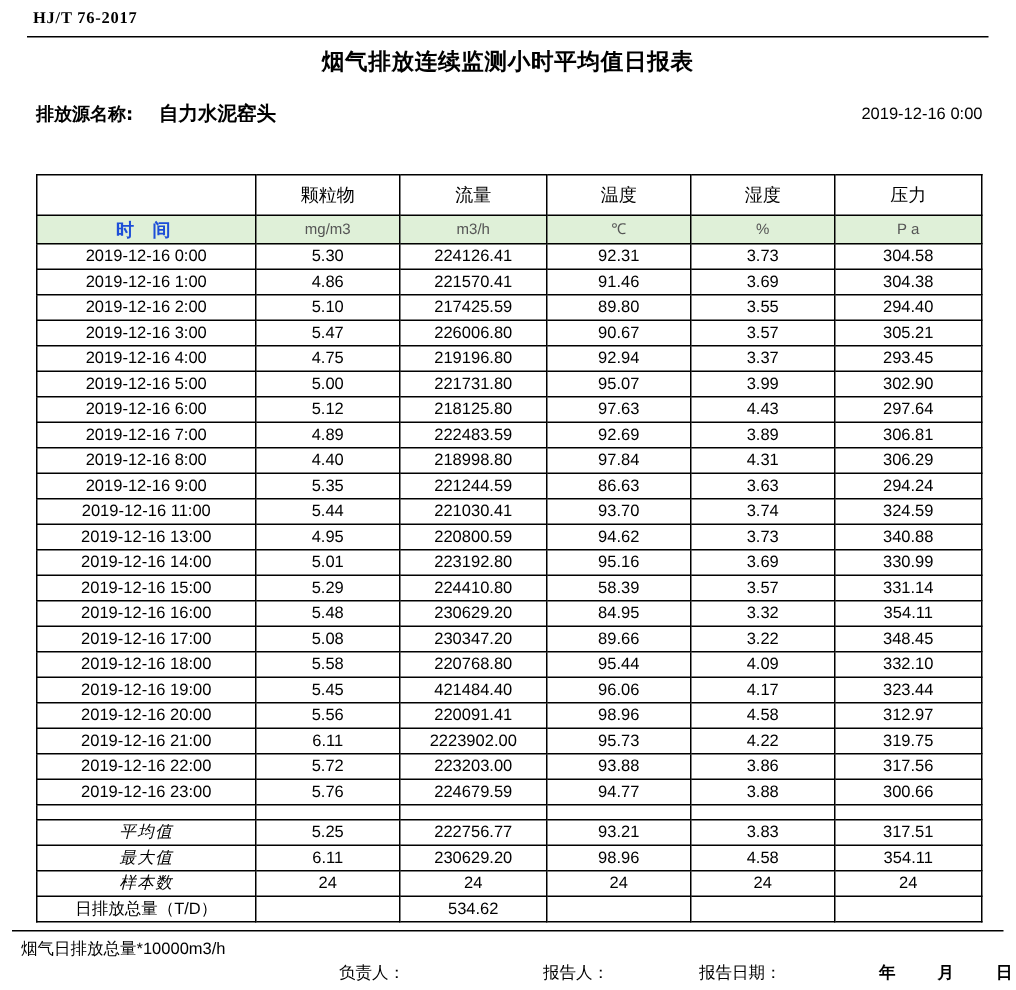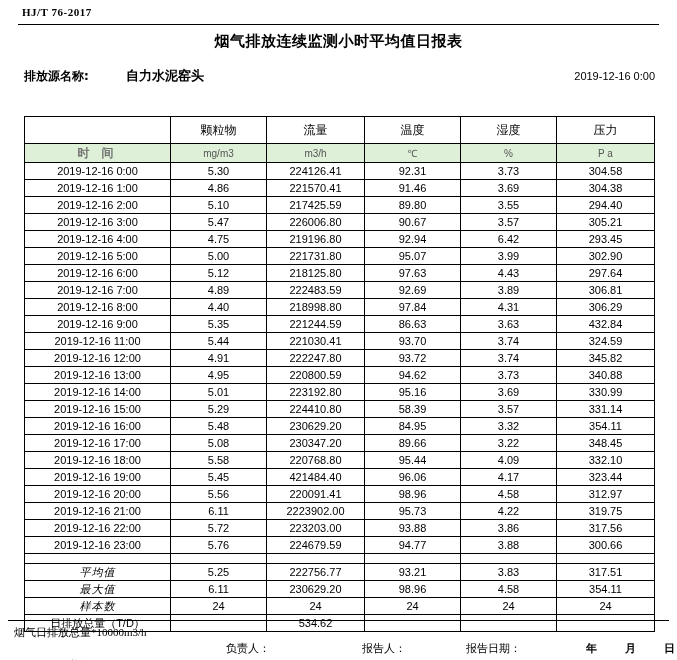--- a/index.html
+++ b/index.html
@@ -56,21 +56,20 @@
     font-weight: bold;
     font-family: "DejaVu Sans", sans-serif;
   }
   .src-value {
     position: absolute;
     left: 106px;
     top: 67px;
     font-size: 13px;
     font-weight: bold;
     font-family: Liberation Serif, serif;
-    margin-left: 20px;
   }
   .report-date {
     position: absolute;
     right: 22px;
     top: 70px;
     font-size: 11px;
     font-family: "Liberation Sans", sans-serif;
   }
 
   table.data {
@@ -104,21 +103,21 @@
     border-bottom: 1px solid #000;
   }
   .unit-row td {
     background: #dff0d8;
     color: #555;
     font-size: 10px;
     height: 18px !important;
     font-family: "Liberation Sans", sans-serif;
   }
   .unit-row td.time-head {
-    color: #737373;
+    color: #1d4ed8;
     font-size: 12px;
     font-weight: bold;
     font-family: "DejaVu Sans", sans-serif;
     letter-spacing: 4px;
     margin-top: 25px;
   }
   td.time-cell {
     font-size: 11px;
     font-family: "Liberation Sans", sans-serif;
   }
@@ -138,21 +137,21 @@
   td.total-label {
     font-size: 11px;
     font-family: "DejaVu Sans", sans-serif;
   }
 
   .footer-note {
     position: absolute;
     left: 14px;
     top: 625px;
     font-size: 11px;
-    font-family: Liberation Serif, serif;
+    font-family: Liberation Sans, sans-serif;
   }
   .footer-line {
     position: absolute;
     left: 8px;
     top: 620px;
     width: 661px;
     height: 1px;
     background: #000;
   }
   .footer-row {
@@ -241,21 +240,21 @@
         <td>226006.80</td>
         <td>90.67</td>
         <td>3.57</td>
         <td>305.21</td>
       </tr>
       <tr>
         <td class="time-cell">2019-12-16 4:00</td>
         <td>4.75</td>
         <td>219196.80</td>
         <td>92.94</td>
-        <td>6.42</td>
+        <td>3.37</td>
         <td>293.45</td>
       </tr>
       <tr>
         <td class="time-cell">2019-12-16 5:00</td>
         <td>5.00</td>
         <td>221731.80</td>
         <td>95.07</td>
         <td>3.99</td>
         <td>302.90</td>
       </tr>
@@ -282,37 +281,29 @@
         <td>97.84</td>
         <td>4.31</td>
         <td>306.29</td>
       </tr>
       <tr>
         <td class="time-cell">2019-12-16 9:00</td>
         <td>5.35</td>
         <td>221244.59</td>
         <td>86.63</td>
         <td>3.63</td>
-        <td>432.84</td>
+        <td>294.24</td>
       </tr>
       <tr>
         <td class="time-cell">2019-12-16 11:00</td>
         <td>5.44</td>
         <td>221030.41</td>
         <td>93.70</td>
         <td>3.74</td>
         <td>324.59</td>
-      </tr>
-      <tr>
-        <td class="time-cell">2019-12-16 12:00</td>
-        <td>4.91</td>
-        <td>222247.80</td>
-        <td>93.72</td>
-        <td>3.74</td>
-        <td>345.82</td>
       </tr>
       <tr>
         <td class="time-cell">2019-12-16 13:00</td>
         <td>4.95</td>
         <td>220800.59</td>
         <td>94.62</td>
         <td>3.73</td>
         <td>340.88</td>
       </tr>
       <tr>

